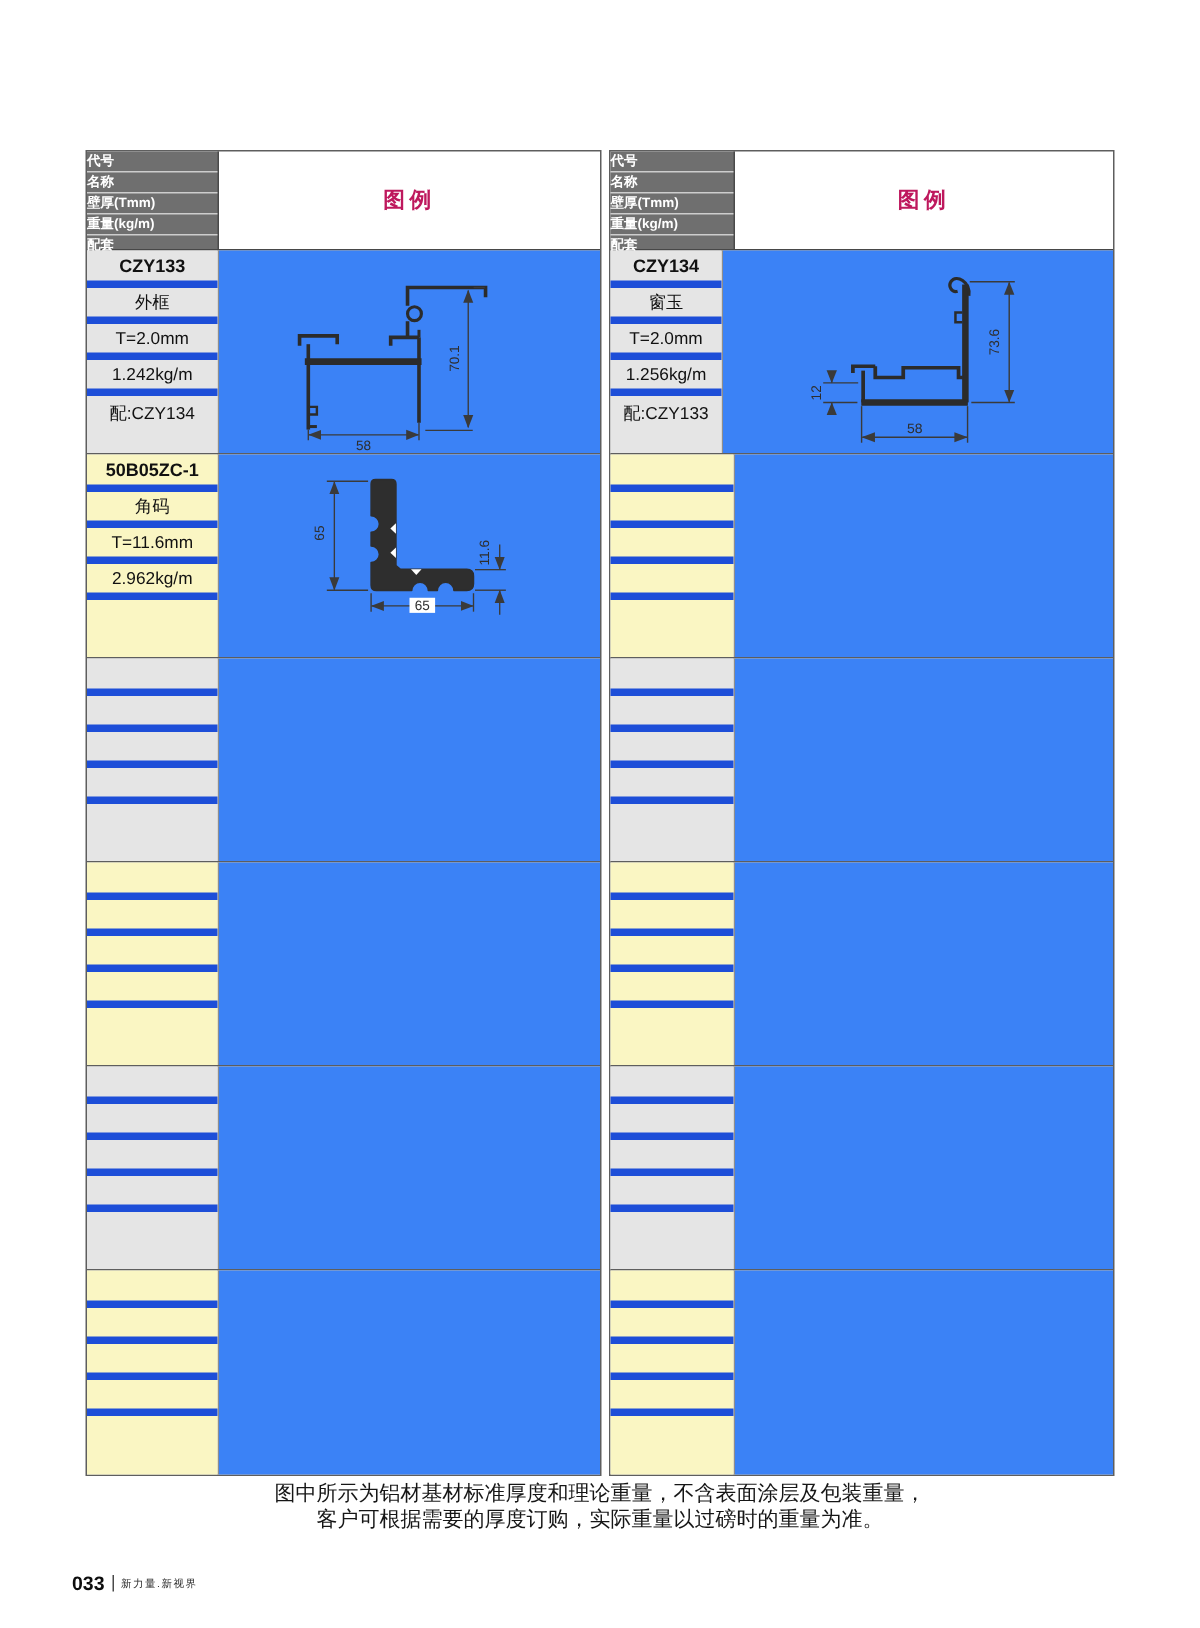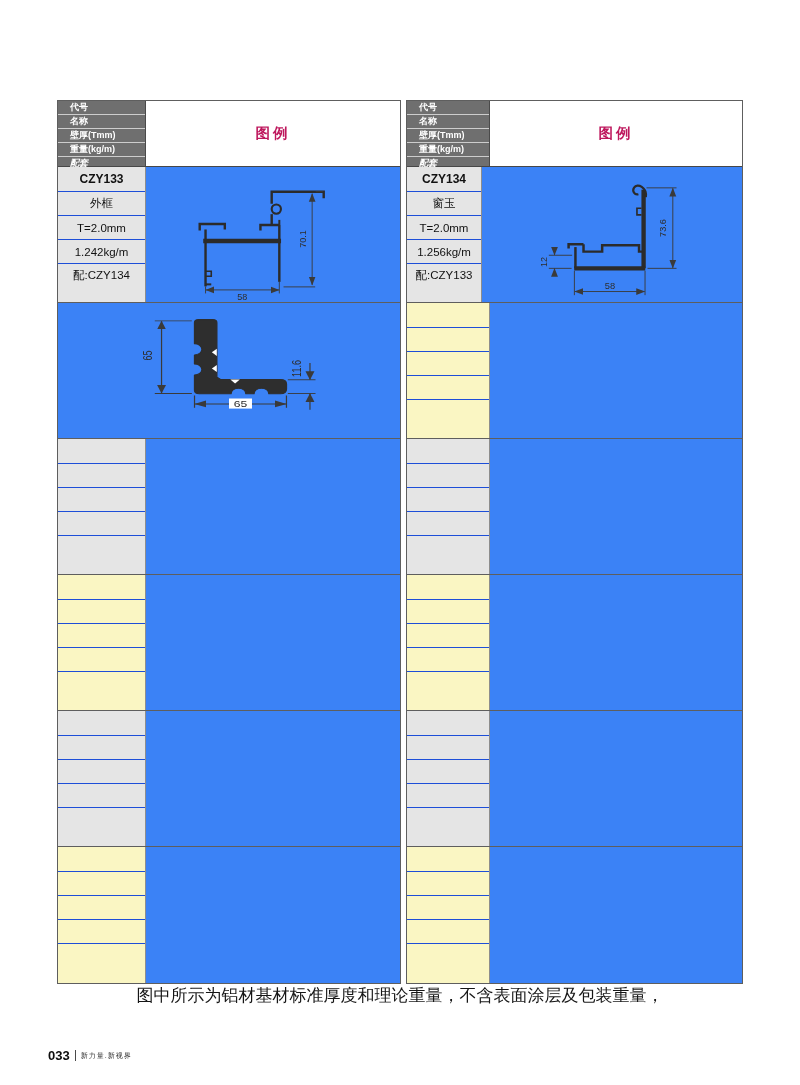--- a/index.html
+++ b/index.html
@@ -6,44 +6,44 @@
   #page{position:relative;width:800px;height:1085px;background:#ffffff;
         font-family:"Liberation Sans","DejaVu Sans",sans-serif;overflow:hidden;}
 
   .ptable{position:absolute;top:100px;border:1px solid #5e5e5e;background:#fff;}
   #table-left{left:57px;width:342px;}
   #table-right{left:406px;width:335px;}
 
   .thead{display:flex;height:65px;border-bottom:1.5px solid #474747;}
   .thead .labels{display:flex;flex-direction:column;background:#6f6f6f;
                  border-right:1px solid #4a4a4a;box-sizing:border-box;}
-  .hrow{flex:1;display:flex;align-items:center;padding-left:12px;color:#ffffff;
+  .hrow{flex:1;display:flex;align-items:center;padding-left:0;color:#ffffff;
         font-size:9px;font-weight:bold;border-bottom:1px solid rgba(255,255,255,.65);
         box-sizing:border-box;white-space:nowrap;}
-  .hrow:last-child{border-bottom:none;font-style:italic;}
+  .hrow:last-child{border-bottom:none;}
   .legend{flex:1;display:flex;align-items:center;justify-content:center;
           font-weight:bold;font-size:14.5px;color:#be185d;letter-spacing:3px;}
 
   .group{display:flex;height:136px;border-bottom:1.5px solid #5e5e5e;box-sizing:border-box;}
   .group:last-child{border-bottom:none;}
   .group .labels{display:flex;flex-direction:column;border-right:1px solid #8d8d8d;box-sizing:border-box;}
-  .cell{box-sizing:border-box;border-bottom:1px solid #1d4ed8;display:flex;
+  .cell{box-sizing:border-box;border-bottom:5px solid #1d4ed8;display:flex;
         align-items:center;justify-content:center;font-size:11.5px;color:#111;
         white-space:nowrap;}
   .cell:last-child{border-bottom:none;}
   .cell.c1{height:25px;font-weight:bold;font-size:12px;}
   .cell.c2,.cell.c3,.cell.c4{height:24px;text-align:right;}
   .cell.c5{flex:1;align-items:flex-start;padding-top:4px;}
   .group.gray .cell{background:#e5e5e5;}
   .group.yellow .cell{background:#faf6c3;}
   .diagram{flex:1;position:relative;background:#3b82f6;}
   .diagram svg{position:absolute;left:0;top:0;width:100%;height:100%;}
 
   #note{position:absolute;top:987px;left:0;width:100%;text-align:center;
-        font-size:17px;line-height:17px;color:#161616;}
+        font-size:14px;line-height:17px;color:#161616;}
   #footer{position:absolute;left:48px;top:1048px;display:flex;align-items:center;gap:5px;}
   #page-num{font-weight:bold;font-size:13px;color:#0d0d0d;}
   .fdiv{width:1px;height:11px;background:#4a4a4a;}
   #slogan{font-size:7px;color:#2a2a2a;letter-spacing:1px;}
 </style>
 </head>
 <body>
 
 <div id="page">
 
@@ -89,20 +89,27 @@
             <path d="M165.5,26.5 V117" fill="none" stroke-width="0.9" stroke="#3a3a3a" marker-start="url(#ar-0-0)" marker-end="url(#ar-0-0)"></path>
             <text x="159.5" y="71.5" text-anchor="middle" font-size="9" fill="#2e2e2e" transform="rotate(-90 159.5 71.5)">70.1</text>
             <path d="M59.3,118.5 V125.5" fill="none" stroke-width="0.9" stroke="#3a3a3a"></path>
             <path d="M132.8,114 V125.5" fill="none" stroke-width="0.9" stroke="#3a3a3a"></path>
             <path d="M59.8,122 H132.4" fill="none" stroke-width="0.9" stroke="#3a3a3a" marker-start="url(#ar-0-0)" marker-end="url(#ar-0-0)"></path>
             <text x="96" y="132" text-anchor="middle" font-size="9" fill="#2e2e2e">58</text>
           </svg>
         </div>
       </div>
       <div class="group yellow">
+        <div class="labels" style="width: 88px;">
+          <div class="cell c1">50B05ZC-1</div>
+          <div class="cell c2">角码</div>
+          <div class="cell c3">T=11.6mm</div>
+          <div class="cell c4">2.962kg/m</div>
+          <div class="cell c5"></div>
+        </div>
         <div class="diagram">
           <svg viewBox="0 0 253 134" preserveAspectRatio="none">
             <defs>
               <marker id="ar-0-1" viewBox="0 0 10 10" refX="9" refY="5" markerWidth="9" markerHeight="9" orient="auto-start-reverse" markerUnits="userSpaceOnUse">
                 <path d="M0,1.3 L9.6,5 L0,8.7 z" fill="#3a3a3a"></path>
               </marker>
             </defs>
             <path d="M104,16.5 H114.5 Q117.5,16.5 117.5,19.5 V73.5 L120.5,76 H164.5 Q169,76 169,80.5 V85.5 Q169,90 164.5,90 H156 A5.5,5.5 0 0 0 145,90 H139 A5.5,5.5 0 0 0 128,90 H104.5 Q101,90 101,86.5 V71.5 A5.5,5.5 0 0 0 101,60.5 V51.5 A5.5,5.5 0 0 0 101,40.5 V19.5 Q101,16.5 104,16.5 Z" fill="#2e2e2e" stroke="#2e2e2e" stroke-width="1" stroke-linejoin="round"></path>
             <polygon points="117.5,45.5 113.8,49 117.5,52.5" fill="#ffffff"></polygon>
             <polygon points="117.5,61.5 113.8,65 117.5,68.5" fill="#ffffff"></polygon>
@@ -261,20 +268,21 @@
           <div class="cell c3"></div>
           <div class="cell c4"></div>
           <div class="cell c5"></div>
         </div>
         <div class="diagram"></div>
       </div>
     </div>
 
   <div id="note">
     <div>图中所示为铝材基材标准厚度和理论重量，不含表面涂层及包装重量，</div>
+    <div>客户可根据需要的厚度订购，实际重量以过磅时的重量为准。</div>
   </div>
 
   <div id="footer">
     <span id="page-num">033</span>
     <span class="fdiv"></span>
     <span id="slogan">新力量.新视界</span>
   </div>
 </div>
 
 </body></html>

